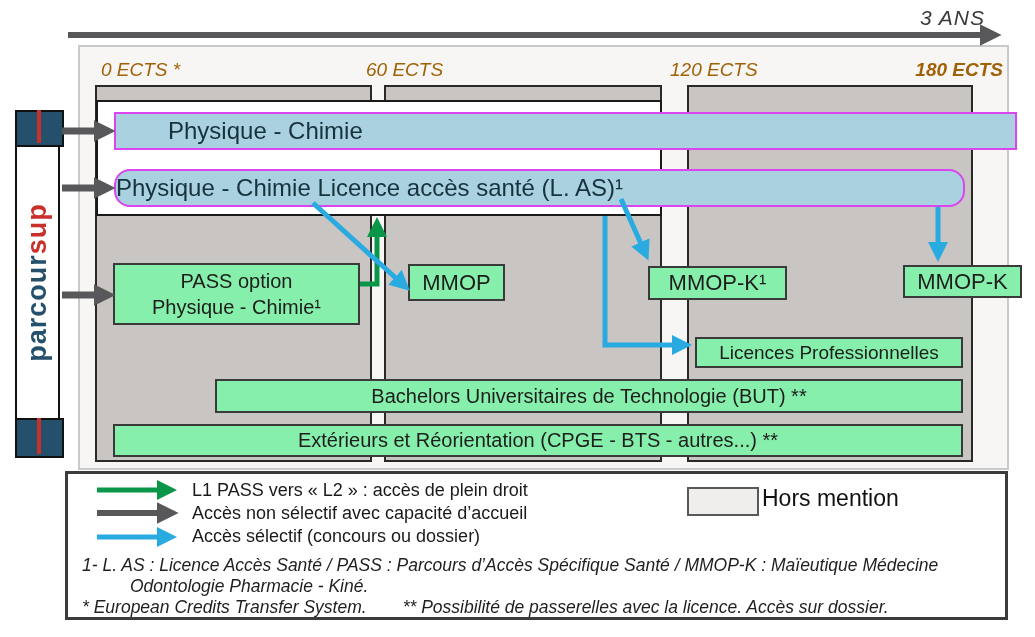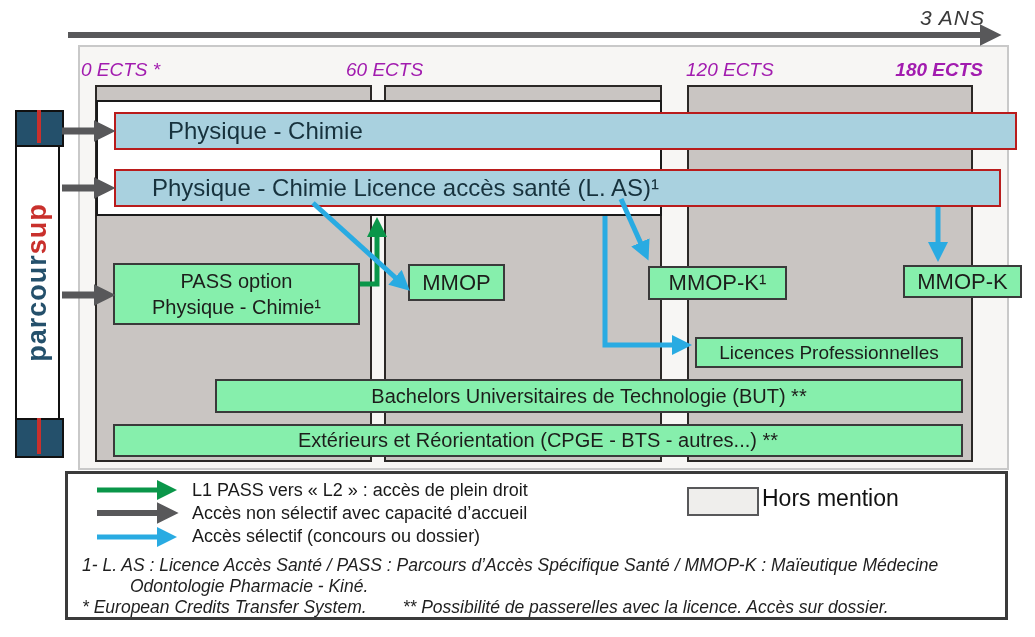--- a/index.html
+++ b/index.html
@@ -4,39 +4,39 @@
 <style>
   html,body{margin:0;padding:0;background:#ffffff;}
   .stage{
     position:relative;width:1035px;height:637px;background:#ffffff;
     font-family:"Liberation Sans",sans-serif;overflow:hidden;color:#1d1d1b;
   }
   .abs{position:absolute;}
   
   .timeline-label{left:893px;top:6px;width:92px;text-align:right;
     font-style:italic;font-size:21px;color:#3a3a3a;letter-spacing:1px;}
-  .ects{font-style:italic;font-size:19px;color:#a21caf;top:59px;white-space:nowrap;}
+  .ects{font-style:italic;font-size:19px;color:#a16207;top:59px;white-space:nowrap;padding-left:20px;}
   .ects0{left:81px;}
   .ects60{left:346px;}
-  .ects120{left:650px;margin-left:36px;}
+  .ects120{left:650px;}
   .ects180{left:888px;width:95px;text-align:right;font-weight:bold;}
   
   .container{left:78px;top:45px;width:927px;height:421px;background:#f7f6f4;
     border:2px solid #c9c9c9;}
   .column{top:85px;height:373px;background:#c9c5c2;border:2px solid #2b2826;}
   .col1{left:95px;width:273px;}
   .col2{left:384px;width:274px;}
   .col3{left:687px;width:282px;}
   .white-panel{left:96px;top:100px;width:562px;height:112px;background:#ffffff;
     border:2px solid #1a1a1a;}
   
-  .bar{left:114px;width:847px;height:34px;background:#a9d1df;border:2px solid #b91c1c;
+  .bar{left:114px;width:847px;height:34px;background:#a9d1df;border:2px solid #d946ef;
     color:#17323d;font-size:24px;display:flex;align-items:center;white-space:nowrap;}
   .bar1{top:112px;padding-left:52px;}
-  .bar2{top:169px;padding-left:36px;}
+  .bar2{top:169px;border-radius:16px;}
   
   .logo{left:15px;top:110px;width:45px;height:348px;background:#ffffff;
     border:2px solid #111;box-sizing:border-box;}
   .logo-block{position:absolute;left:-2px;width:45px;background:#24506b;
     border:2px solid #111;box-sizing:content-box;}
   .logo-block-top{top:-2px;height:33px;}
   .logo-block-bottom{bottom:-2px;height:36px;}
   .logo-redline{position:absolute;left:20px;top:-2px;width:4px;height:100%;background:#c9302c;}
   .logo-mid{position:absolute;left:0;top:33px;width:41px;height:275px;overflow:visible;}
   .logo-word{position:absolute;left:-117px;top:115px;width:275px;height:45px;

